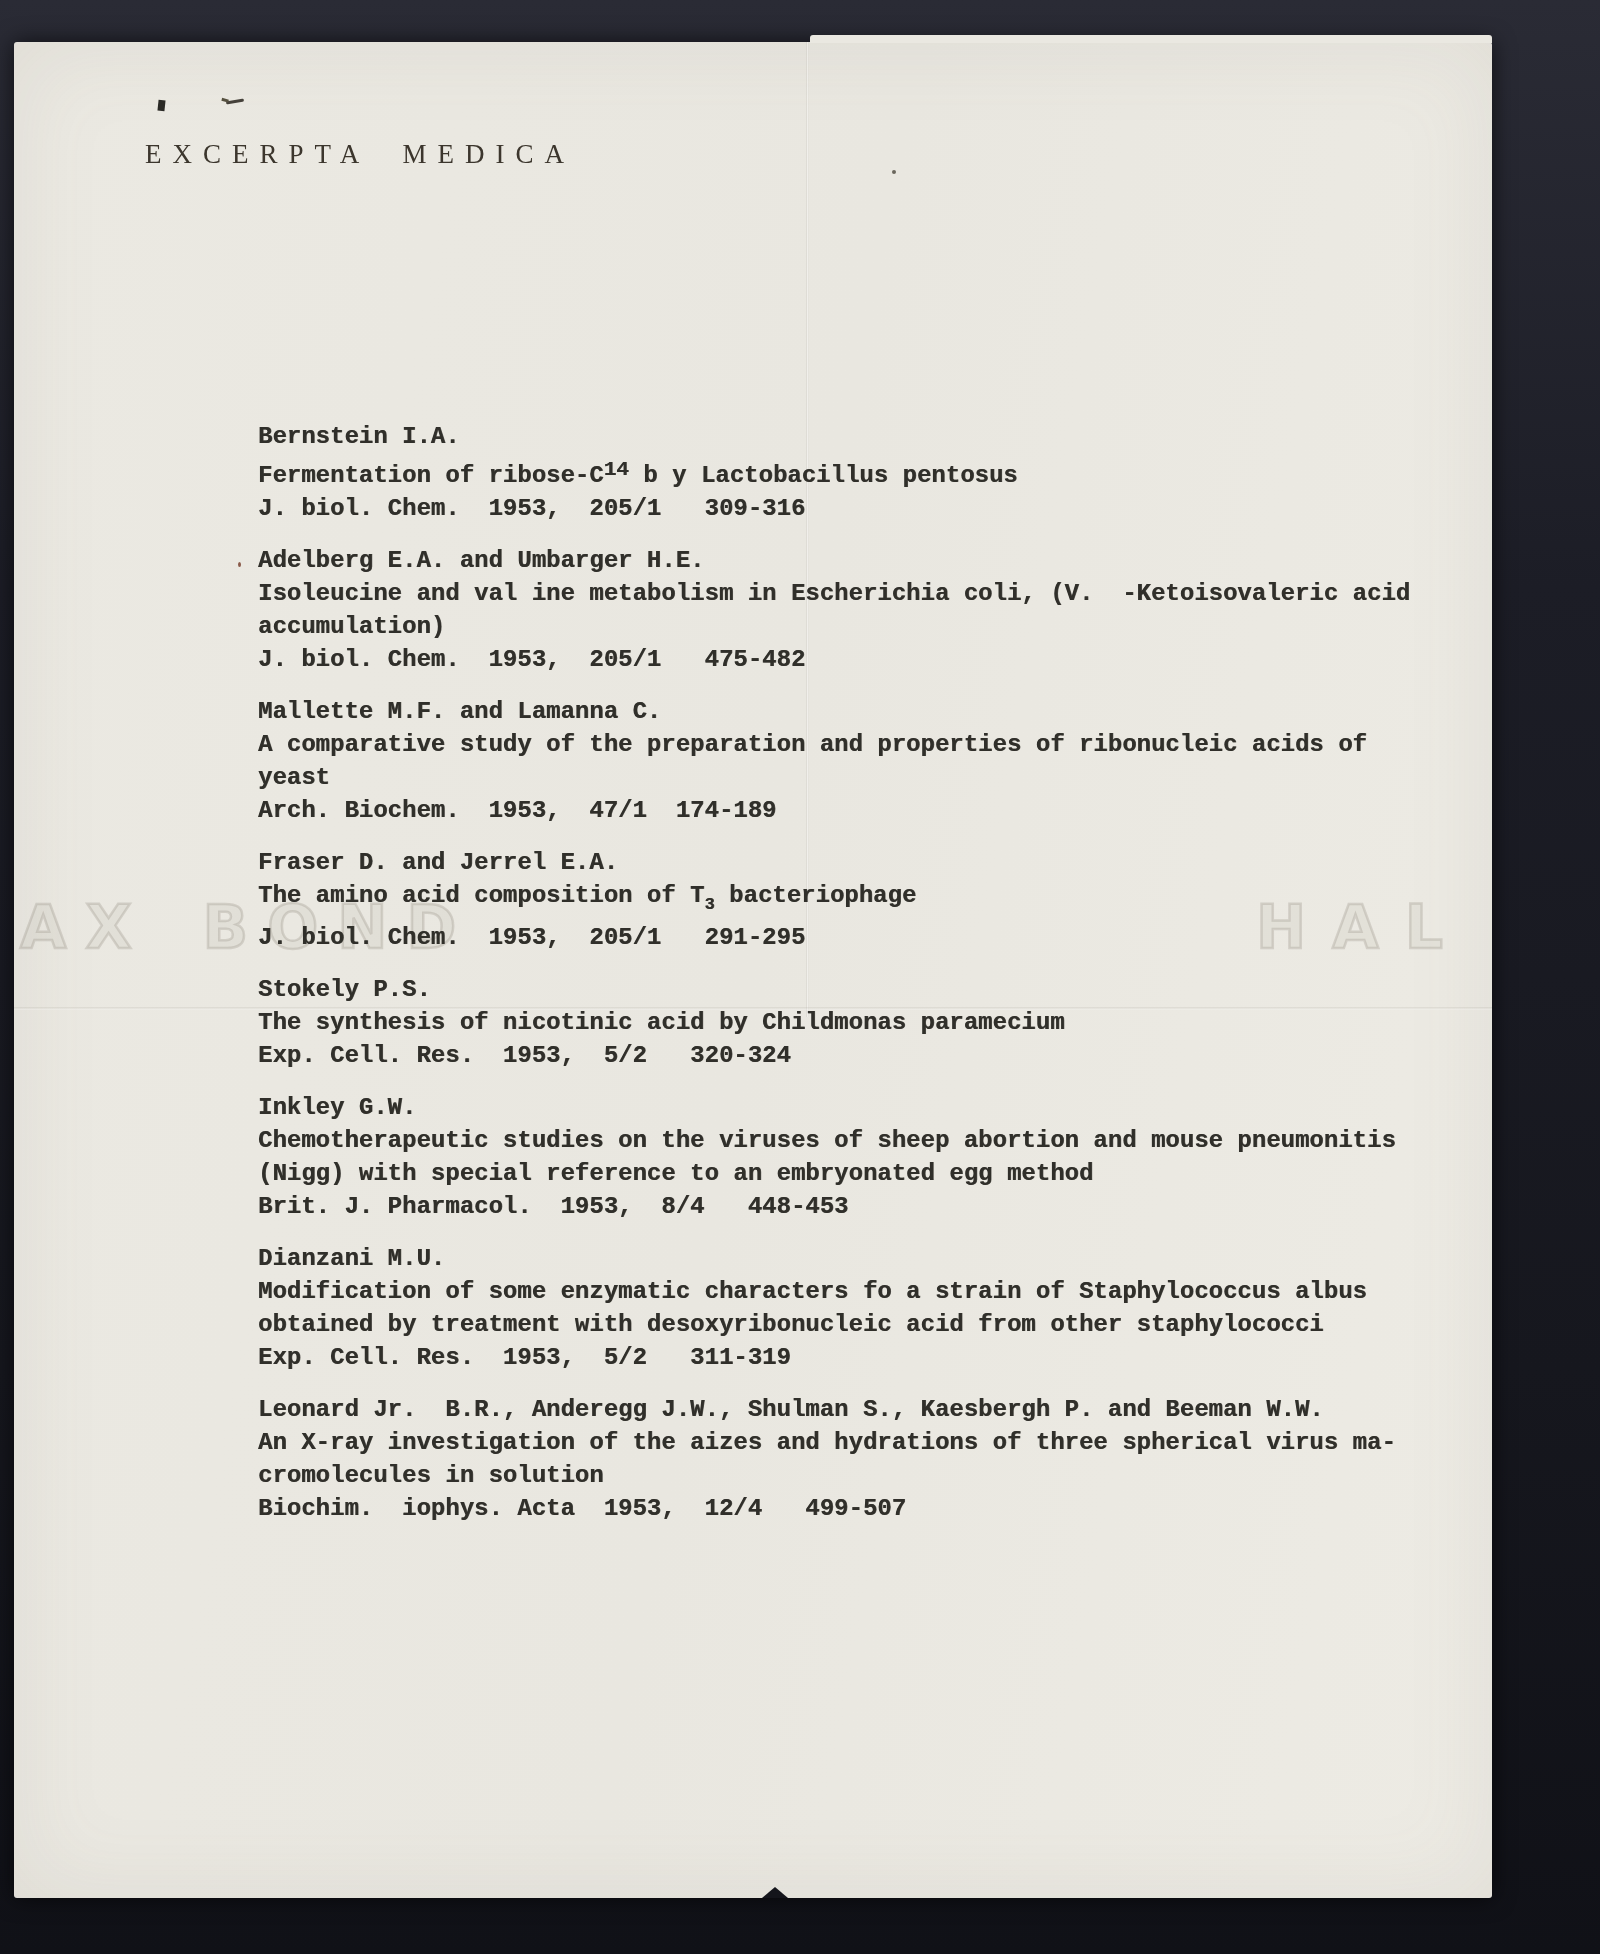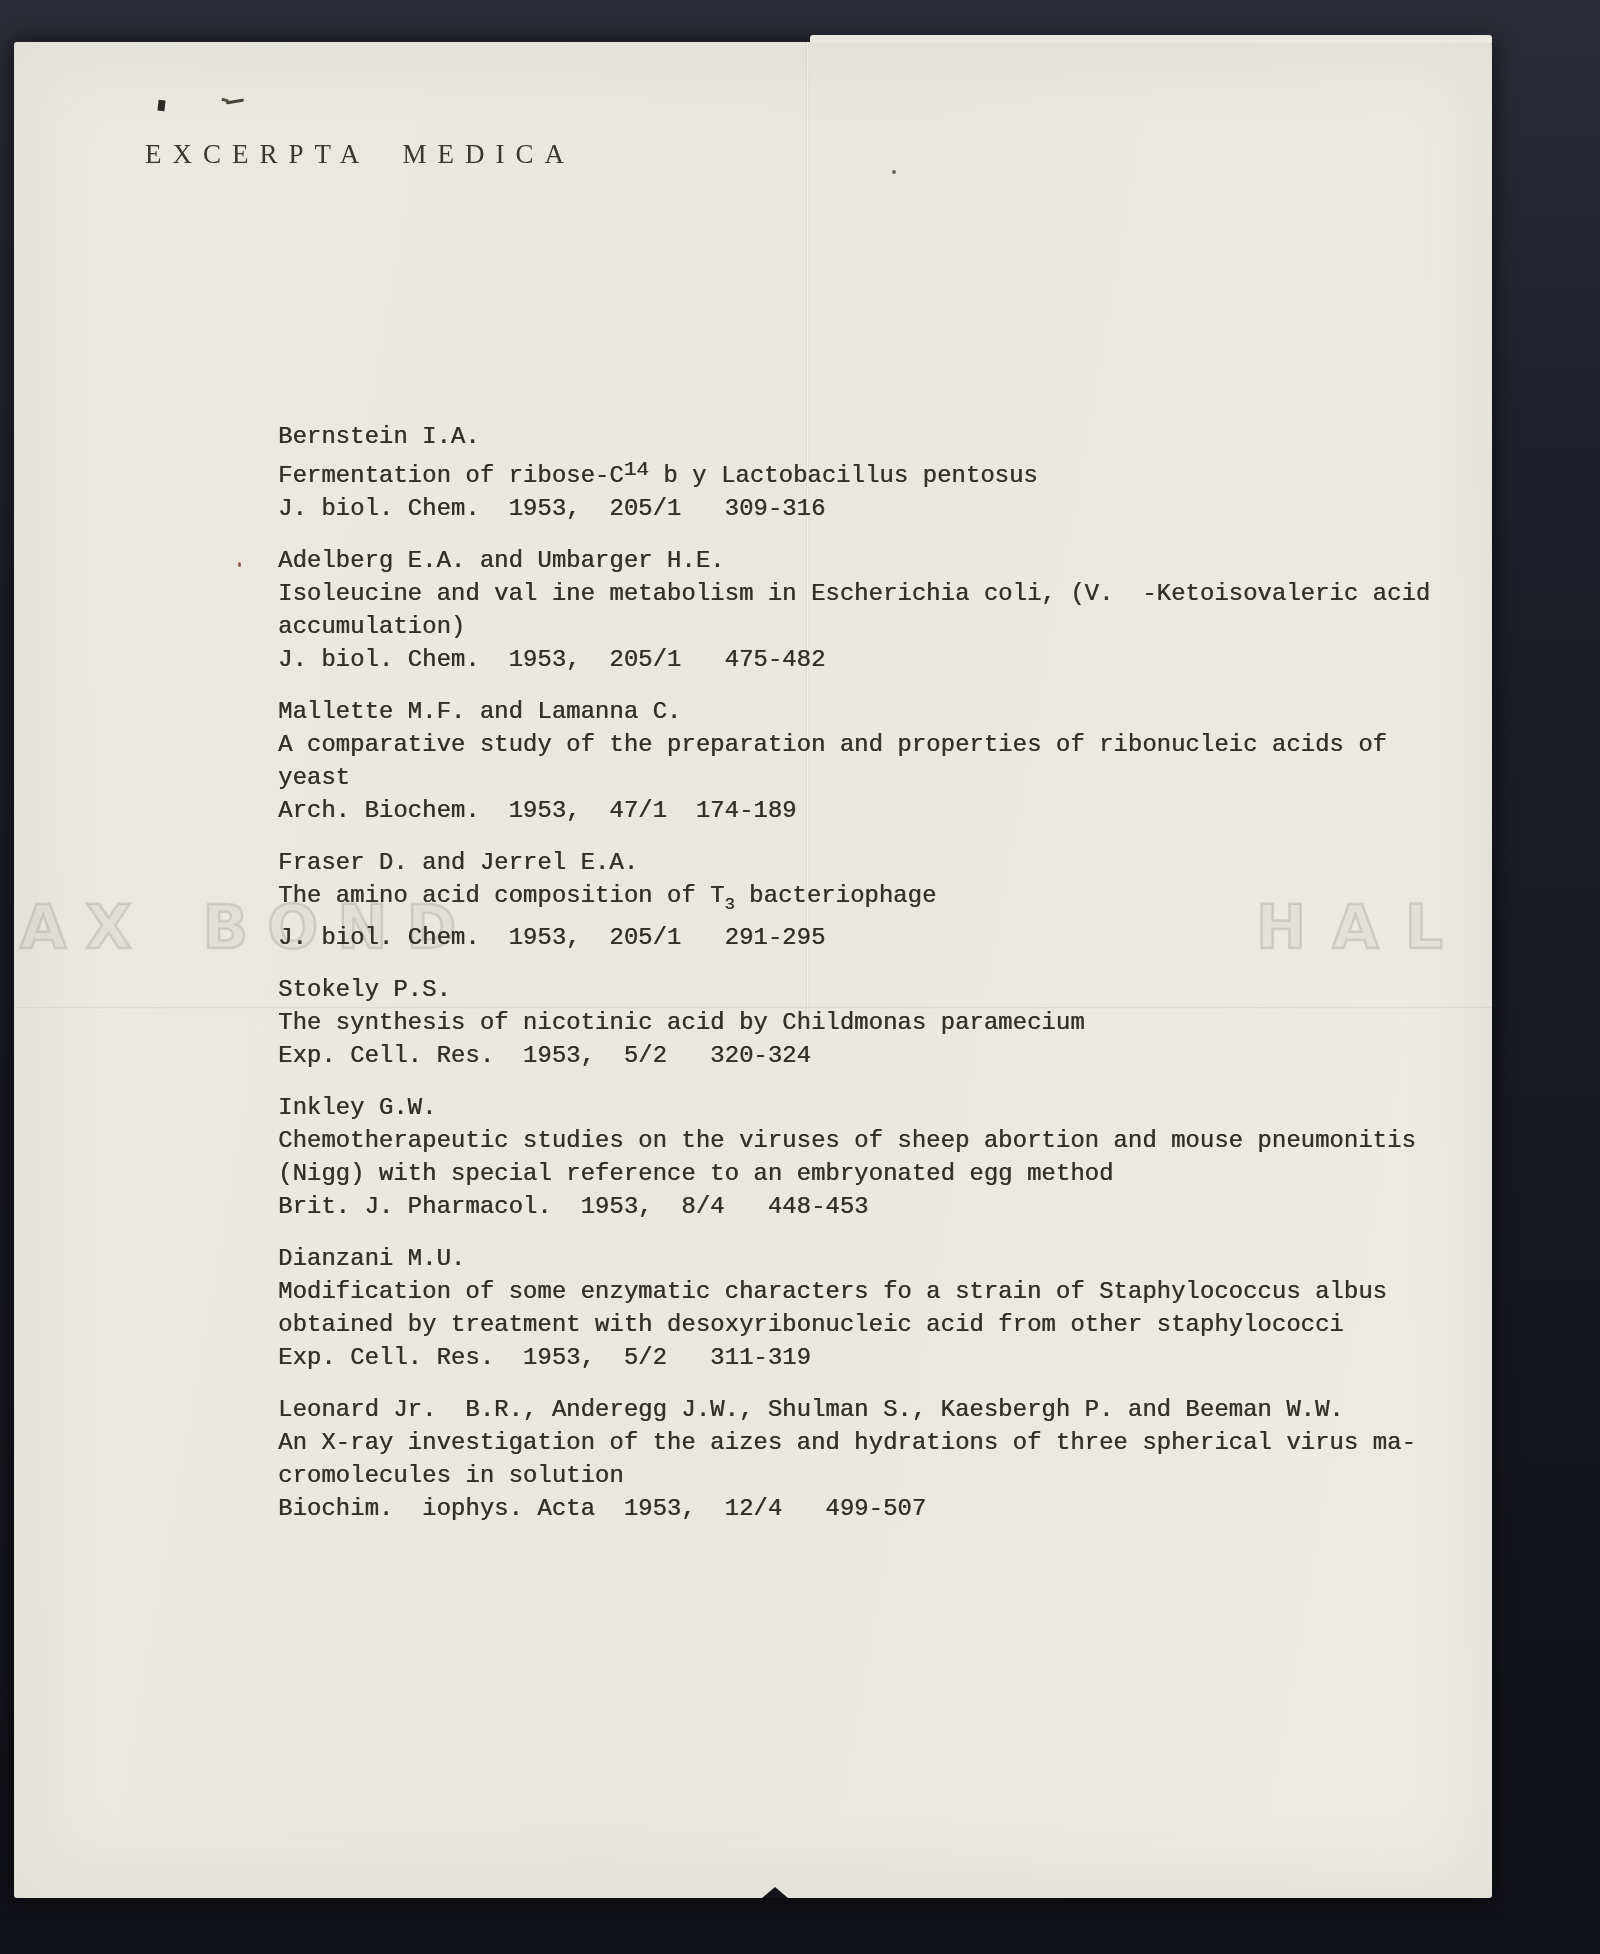--- a/index.html
+++ b/index.html
@@ -67,26 +67,27 @@
     font-family: "DejaVu Sans", sans-serif; font-weight: bold;
     font-size: 60px; letter-spacing: 19px; word-spacing: 12px;
     color: rgba(150,145,132,0.10);
     -webkit-text-stroke: 2.5px rgba(138,133,120,0.26);
     user-select: none;
   }
   .watermark-left { left: 6px; }
   .watermark-right { left: 1242px; letter-spacing: 26px; }
 
   .bibliography {
-    position: absolute; left: 264px; top: 378px;
+    position: absolute; left: 244px; top: 378px;
     font-family: "Liberation Mono", monospace;
     font-size: 24px; line-height: 33px;
     color: #302f2a;
     white-space: pre;
     text-shadow: 0.5px 0 0 rgba(48,47,42,0.75);
+    font-weight: bold;
   }
   .bib-entry { margin: 0 0 19px 0; }
   .entry-line { white-space: pre; }
   .seg-sup { font-size: 21px; vertical-align: 7px; letter-spacing: 0; }
   .seg-sub { font-size: 17px; vertical-align: -7px; letter-spacing: 0; }
 </style>
 </head>
 <body>
 
 <div class="scan-stage">

